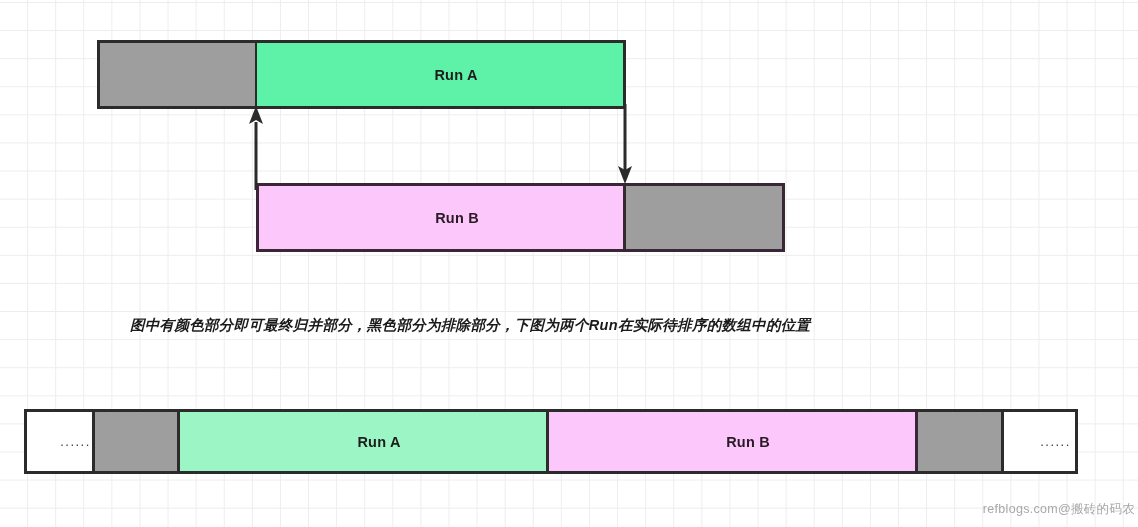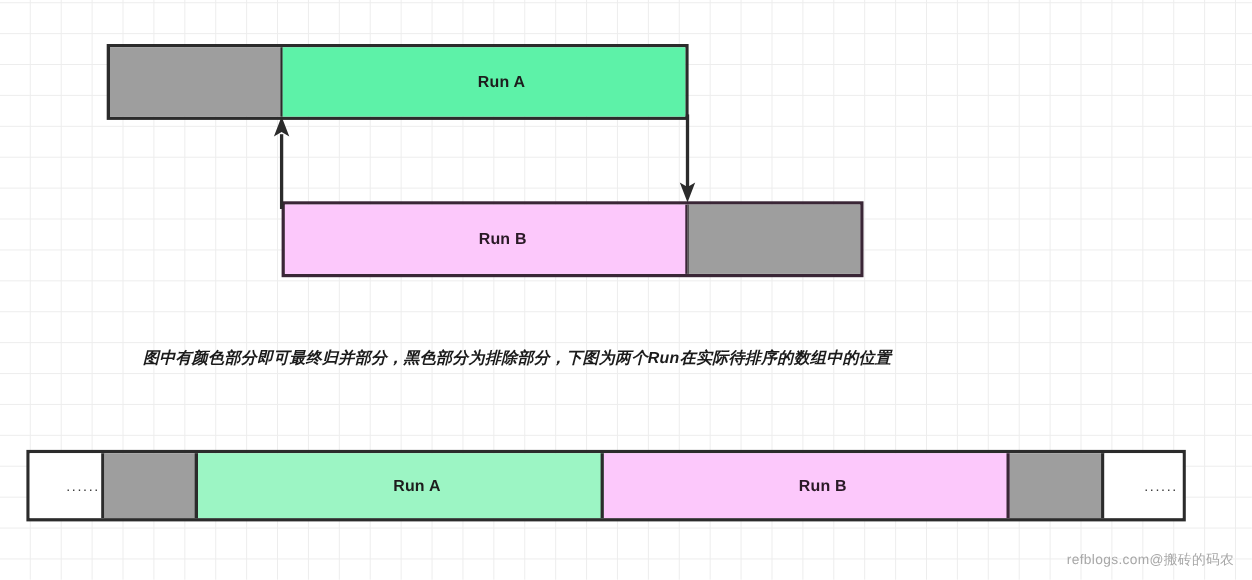--- a/index.html
+++ b/index.html
@@ -129,21 +129,21 @@
   #bar-array .seg-green      { width: 369px; background: #9cf5c4; color: #1d1d1d; }
   #bar-array .seg-pink       { width: 369px; background: #fcc8fb; color: #2a1a26;
                                border-right: 3px solid #3a2636; }
   #bar-array .seg-gray-right { width: 86px;  background: #9e9e9e; }
   #bar-array .seg-ellipsis-right { flex: 1; background: #ffffff; color: #3a3a3a;
                                font-size: 13px; letter-spacing: 1.5px; font-weight: normal; }
 
   
   #watermark {
     position: absolute;
-    right: 16px;
+    right: 3px;
     bottom: 9px;
     font-size: 12.5px;
     color: #a8a8a8;
     letter-spacing: 0.3px;
     white-space: nowrap;
   }
 </style>
 </head>
 <body>
 

